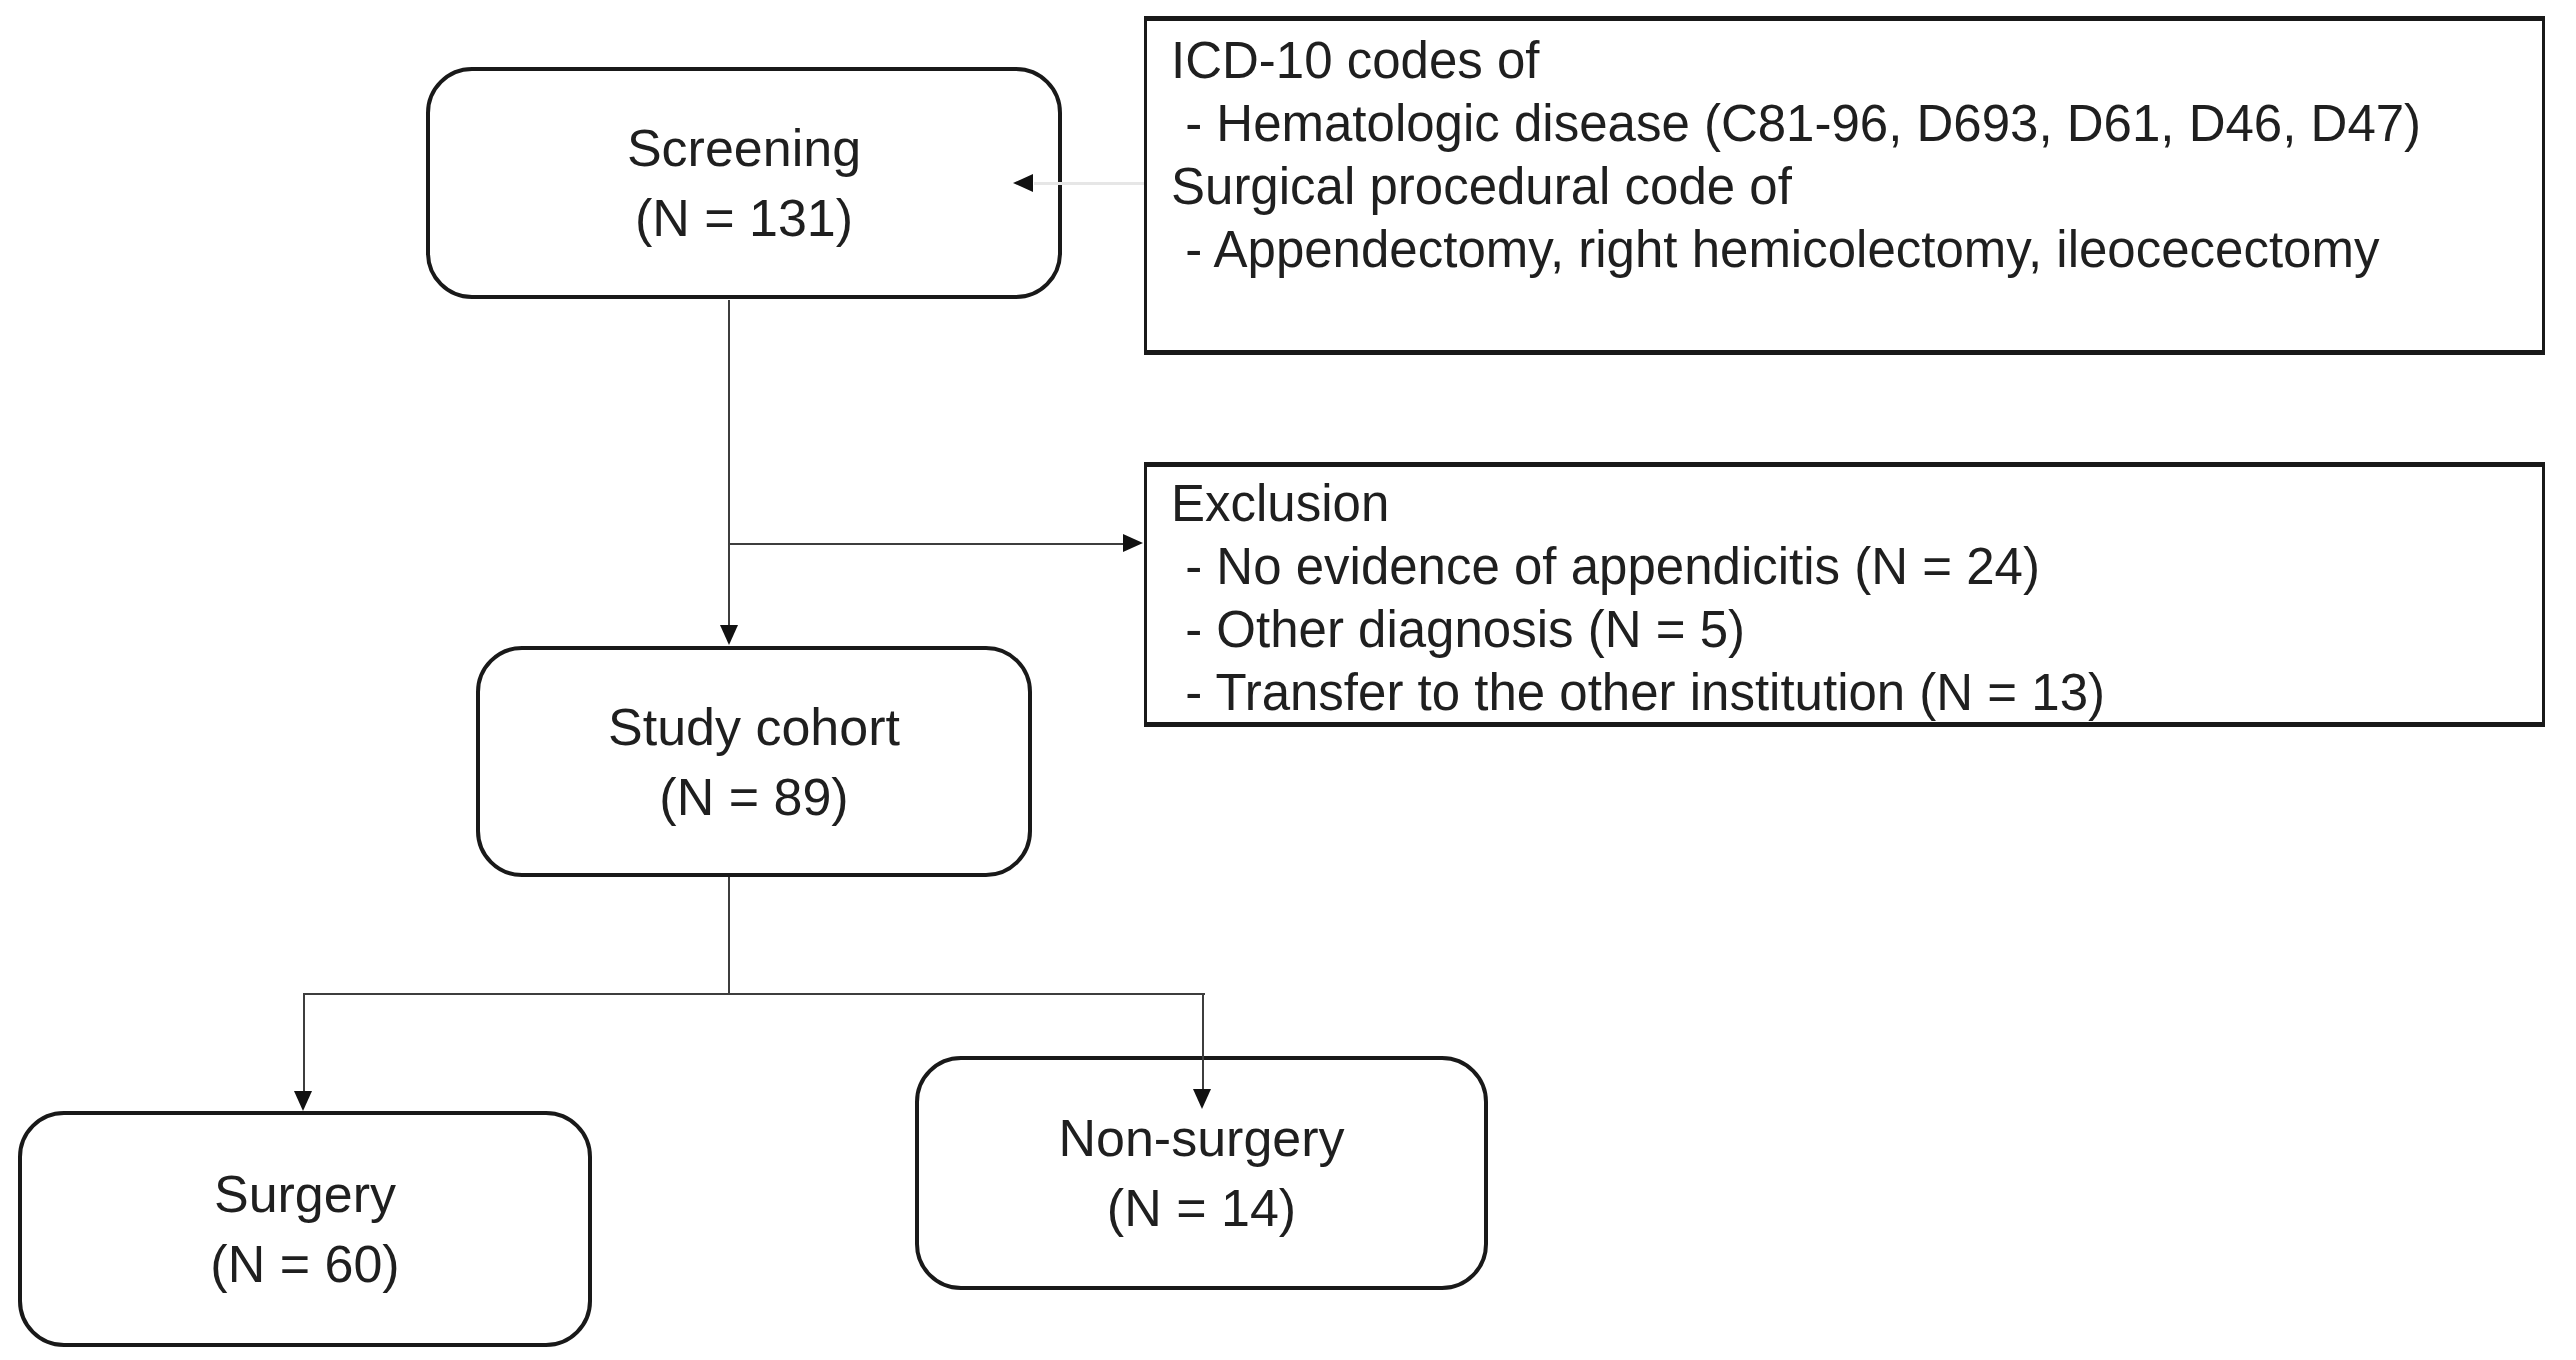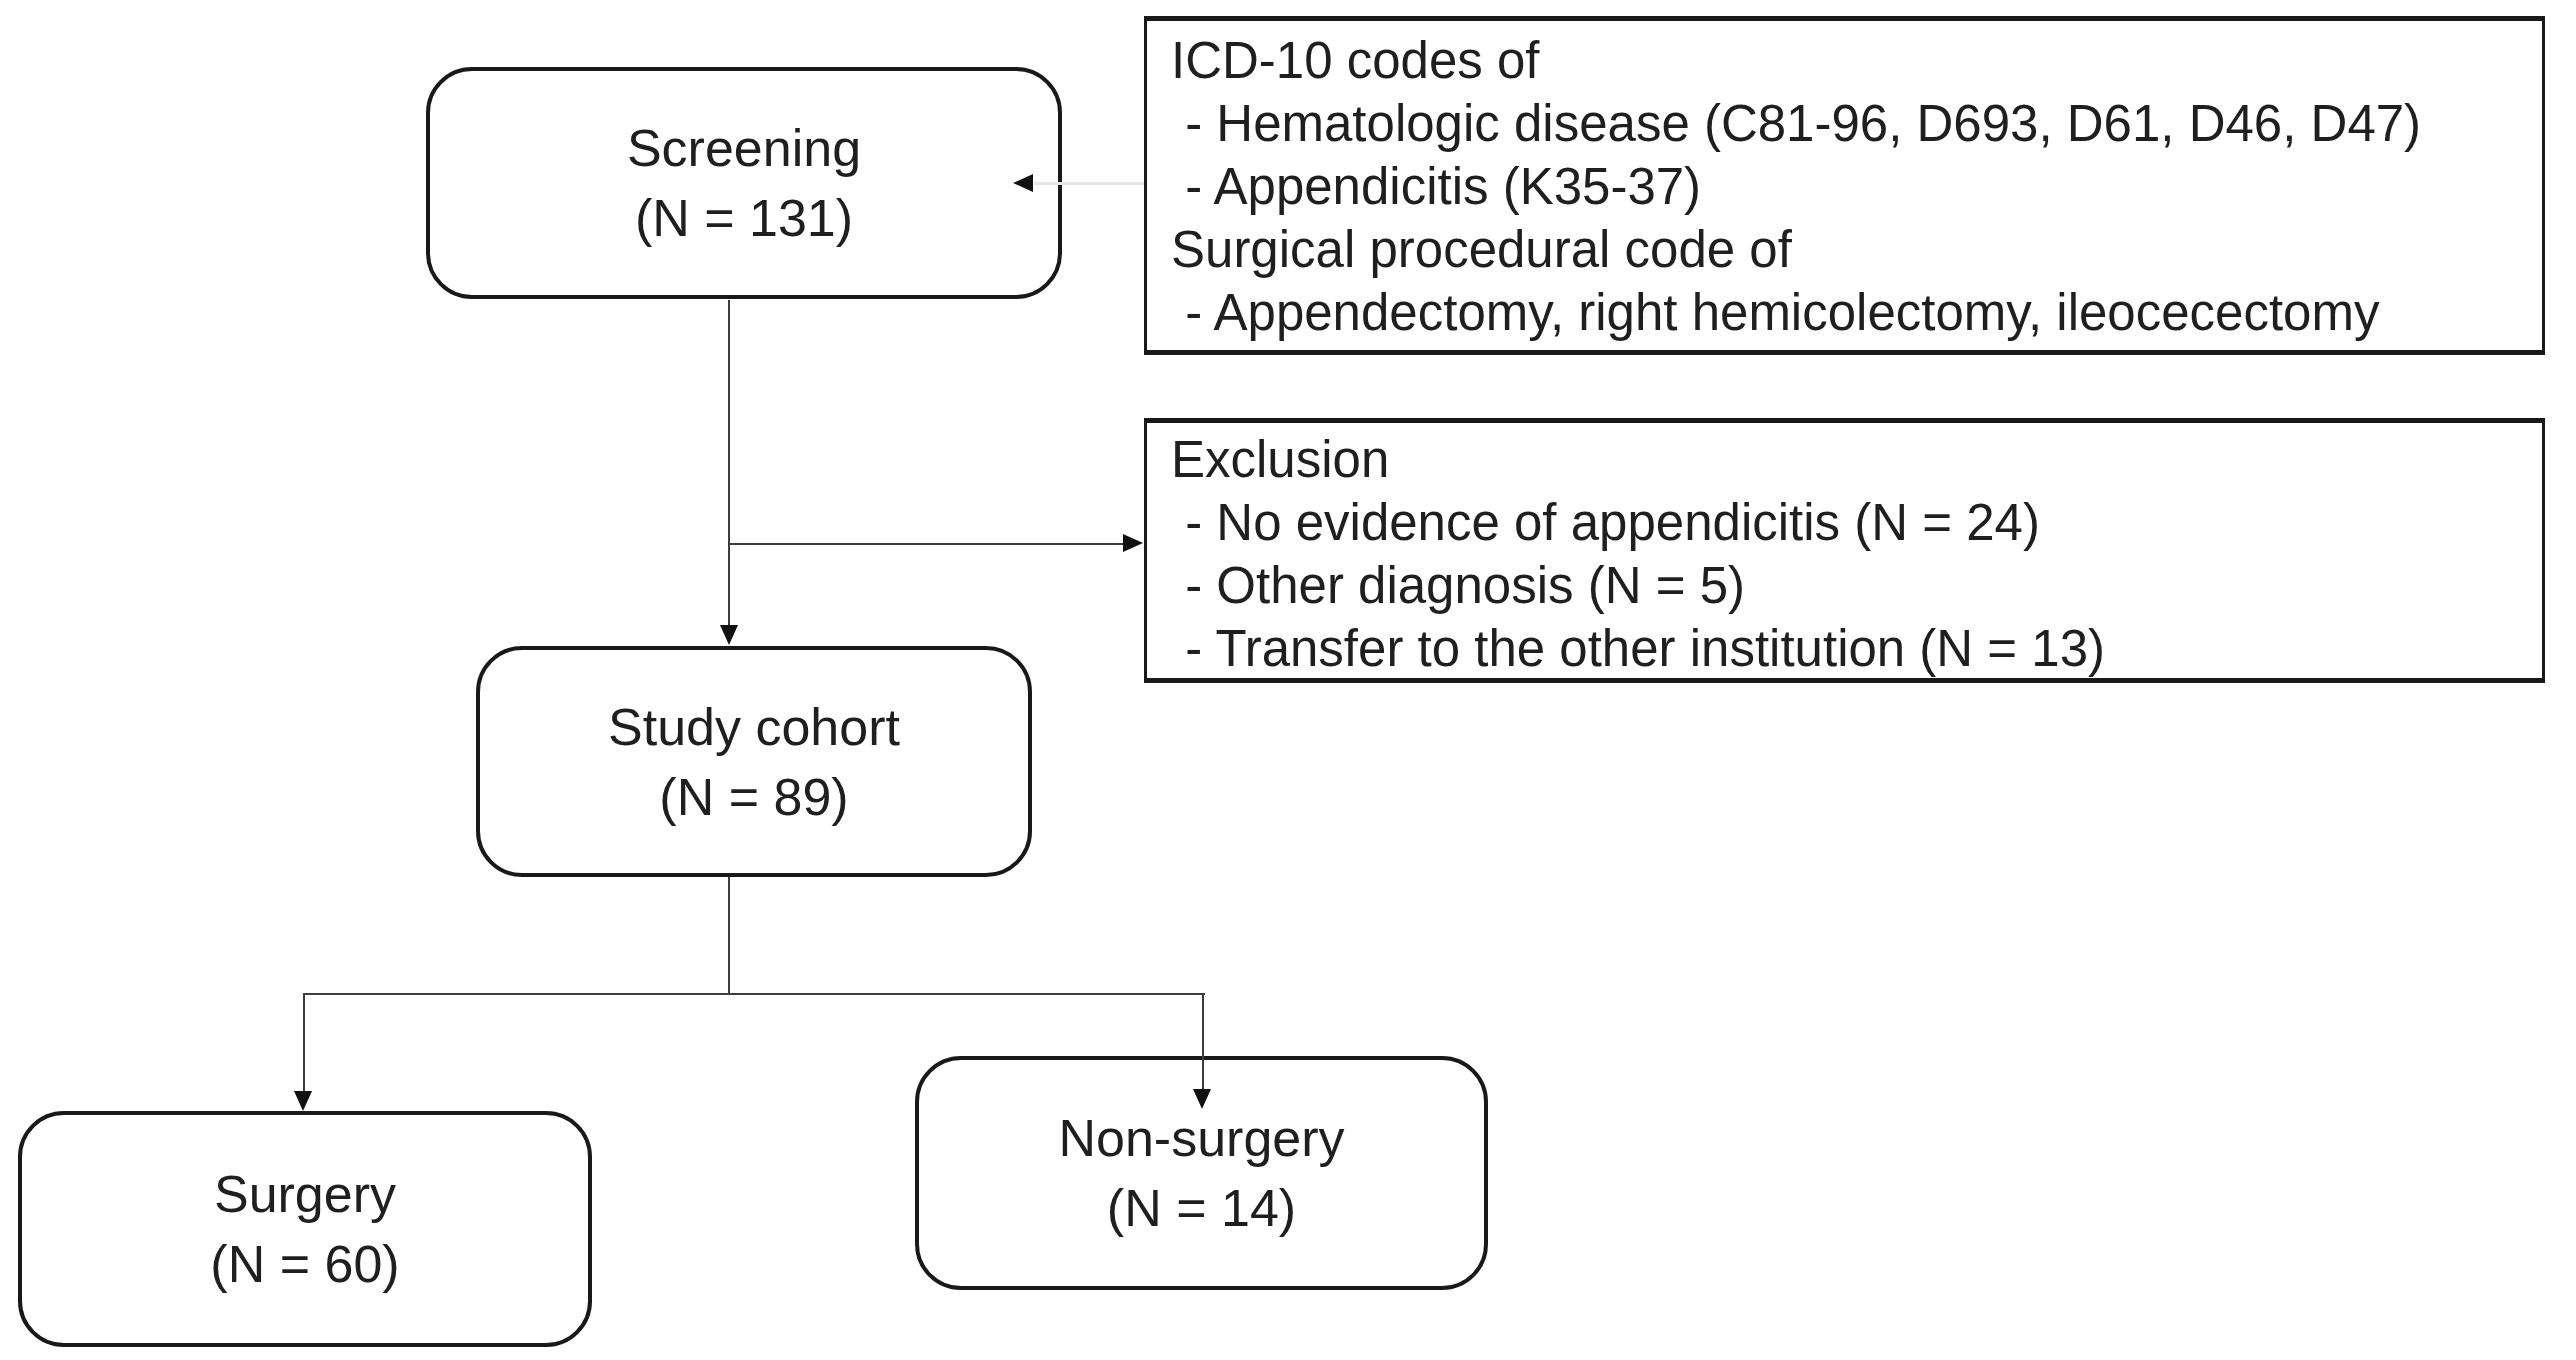--- a/index.html
+++ b/index.html
@@ -46,21 +46,21 @@
     border:solid var(--border);
     border-width:5.5px 3.2px 5.5px 3.2px;
     background:var(--background);
   }
   .note .note-line{
     font-size:51px;
     line-height:63px;
     white-space:pre;
   }
   .note-inclusion{padding:8px 12.7px 0 24px;}
-  .note-exclusion{padding:4.8px 12.7px 0 24px;}
+  .note-exclusion{padding:4.8px 12.7px 0 24px;margin-top:44px;}
 
   
   .cline{position:absolute;background:var(--line);}
   .cline-light{position:absolute;background:var(--light-line);}
 
   
   .arr{position:absolute;width:0;height:0;}
   .arr-down{border-left:9.5px solid transparent;border-right:9.5px solid transparent;border-top:20.6px solid var(--arrow);}
   .arr-right{border-top:9.5px solid transparent;border-bottom:9.5px solid transparent;border-left:20.6px solid var(--arrow);}
   .arr-left{border-top:9.5px solid transparent;border-bottom:9.5px solid transparent;border-right:20.6px solid var(--arrow);}
@@ -71,21 +71,20 @@
 <div class="canvas">
 
   <div class="node" style="left:426px;top:67px;width:636px;height:232px;">
     <div class="line1">Screening</div>
     <div class="line2">(N = 131)</div>
   </div>
 
   <div class="note note-inclusion" style="left:1144px;top:16px;width:1401px;height:339px;">
     <div class="note-line">ICD-10 codes of</div>
     <div class="note-line"> - Hematologic disease (C81-96, D693, D61, D46, D47)</div>
-    <div class="note-line"> - Appendicitis (K35-37)</div>
     <div class="note-line">Surgical procedural code of</div>
     <div class="note-line"> - Appendectomy, right hemicolectomy, ileocecectomy</div>
   </div>
 
   <div class="note note-exclusion" style="left:1144px;top:418px;width:1401px;height:265px;">
     <div class="note-line">Exclusion</div>
     <div class="note-line"> - No evidence of appendicitis (N = 24)</div>
     <div class="note-line"> - Other diagnosis (N = 5)</div>
     <div class="note-line"> - Transfer to the other institution (N = 13)</div>
   </div>

